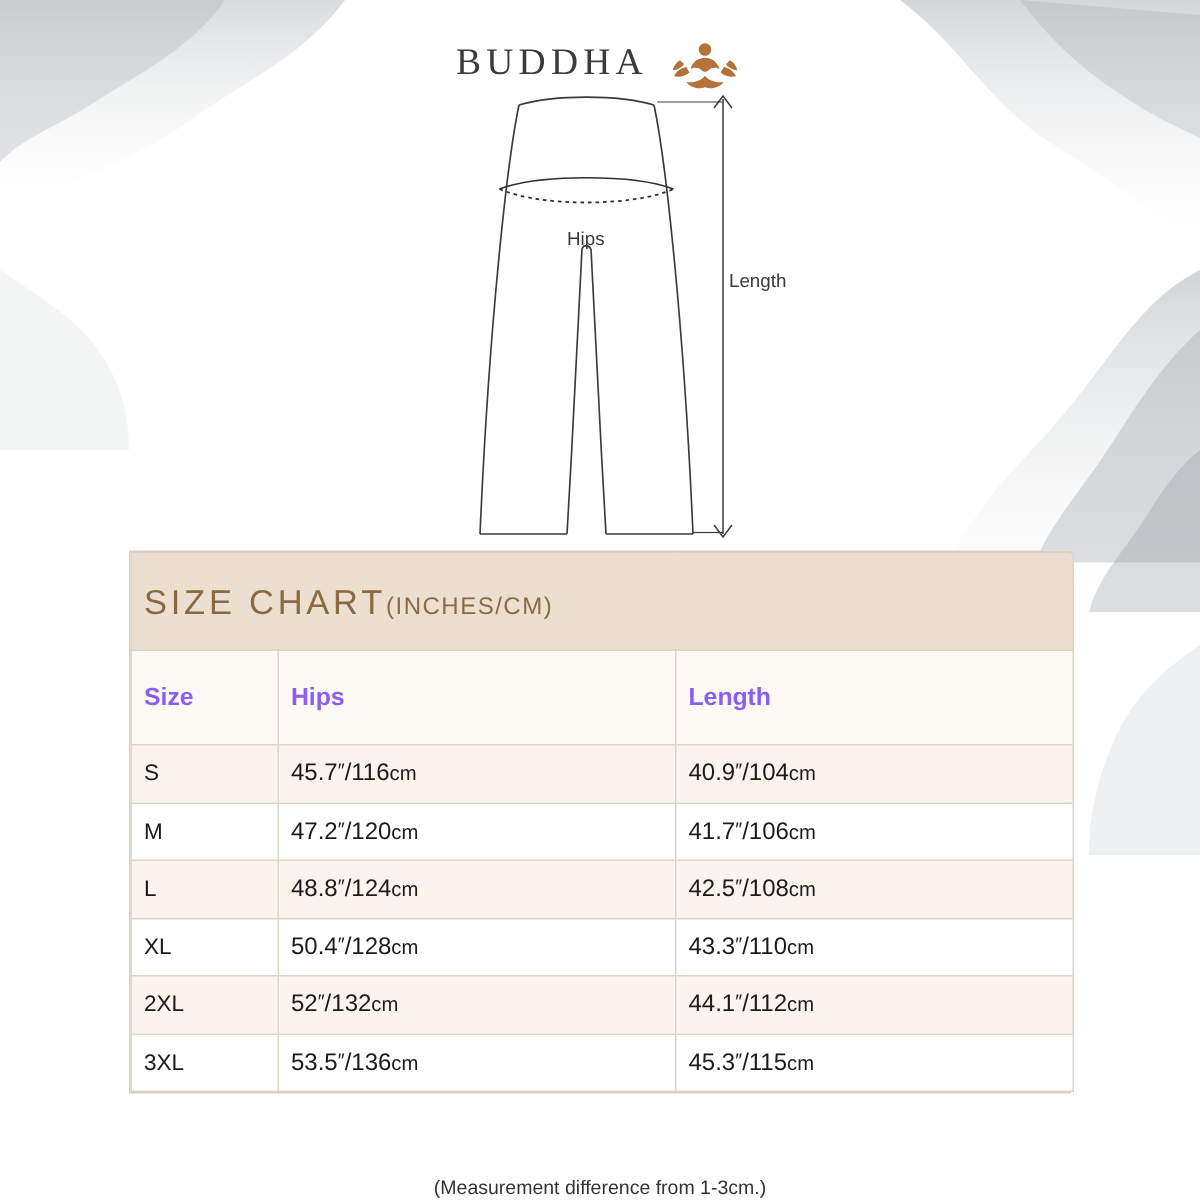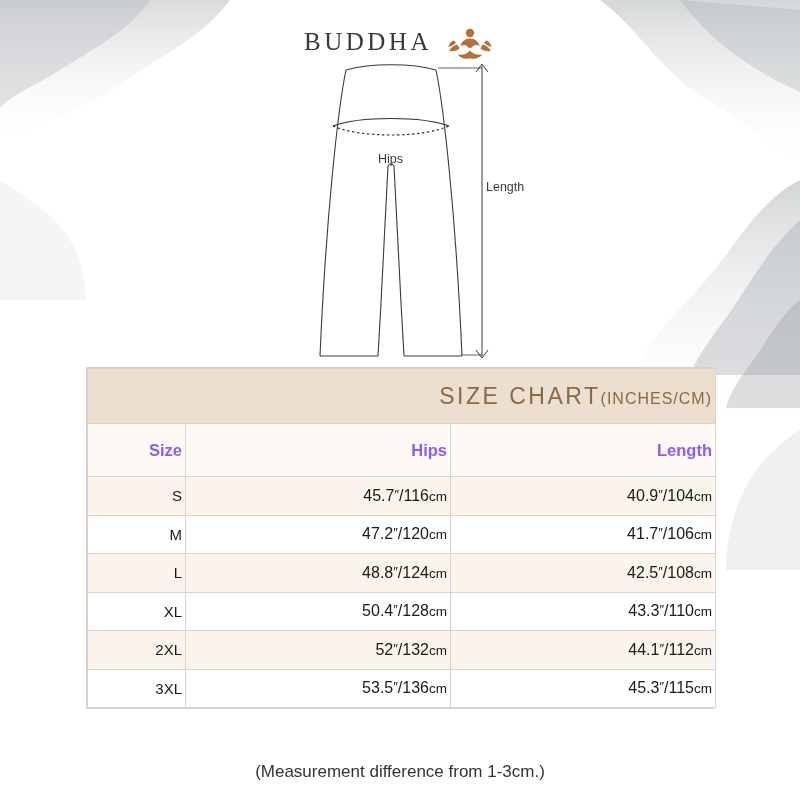--- a/index.html
+++ b/index.html
@@ -92,22 +92,22 @@
     box-sizing: border-box;
     background: #fff;
   }
   table.size-chart {
     border-collapse: collapse;
     width: 100%;
     table-layout: fixed;
   }
   table.size-chart td, table.size-chart th {
     border: 1px solid #ded3c6;
-    padding: 3px;
-    text-align: right;
+    padding: 8px;
+    text-align: left;
   }
   .chart-title-cell {
     background: #ecdfcf;
     height: 48px;
     font-family: "Liberation Sans", sans-serif;
     color: #8a6a44;
     letter-spacing: 1px;
   }
   .chart-title-main {
     font-size: 23px;
@@ -142,24 +142,24 @@
   .unit-cm {
     font-size: 13.5px;
   }
   .col-size { width: 98px; }
   .col-hips { width: 265px; }
   .col-length { width: 265px; }
 
   .footnote {
     position: absolute;
     left: 0;
-    top: 762px;
+    top: 784px;
     width: 800px;
     text-align: center;
-    font-size: 17px;
+    font-size: 13px;
     color: #333;
     z-index: 6;
   }
 </style>
 </head>
 <body>
 
 <div class="page">
 
   <div class="ink-wash">

